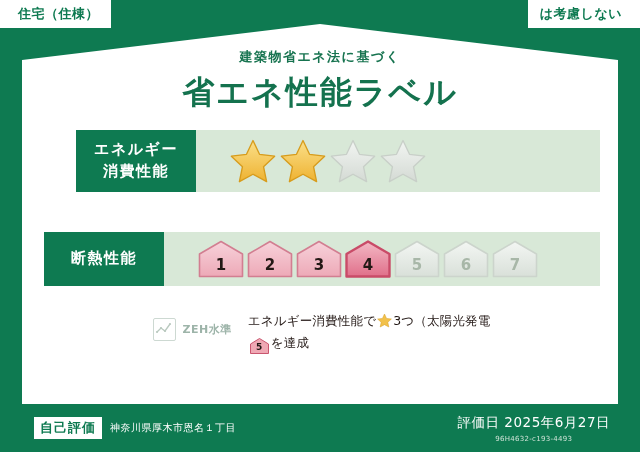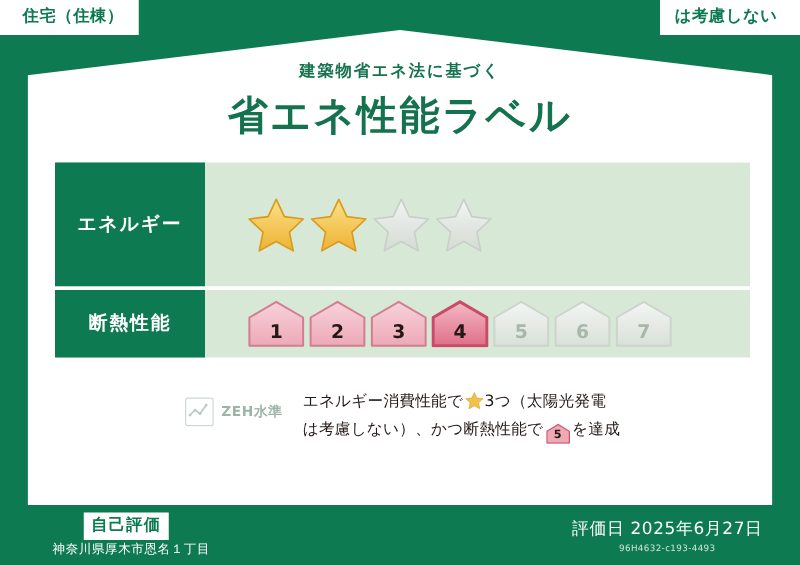--- a/index.html
+++ b/index.html
@@ -60,21 +60,21 @@
   }
 
   
   .perf-row{
     position:absolute;
     left:44px;right:40px;
     display:flex;
     align-items:stretch;
     background:#d8e8d7;
   }
-  #row-energy{top:130px;height:99px;}
+  #row-energy{top:130px;height:62px;margin-left:32px;}
   #row-insulation{top:232px;height:54px;}
 
   .row-label{
     width:120px;
     flex:0 0 120px;
     background:#0e7a51;
     color:#ffffff;
     font-weight:bold;
     font-size:15px;
     letter-spacing:1.5px;
@@ -186,21 +186,20 @@
     left:0;right:0;bottom:0;
     height:48px;
     display:flex;
     align-items:center;
     color:#ffffff;
   }
   #footer-left{
     display:flex;
     align-items:center;
     margin-left:34px;
-    flex-direction:column;
   }
   #self-eval{
     background:#ffffff;
     color:#0e7a51;
     font-weight:bold;
     font-size:13px;
     padding:3px 6px;
     letter-spacing:1px;
     line-height:1.25;
   }
@@ -239,20 +238,21 @@
   <div id="panel"></div>
 
   <div id="title-block">
     <div id="title-sub">建築物省エネ法に基づく</div>
     <div id="title-main">省エネ性能ラベル</div>
   </div>
 
   <div class="perf-row" id="row-energy">
     <div class="row-label">
       <span>エネルギー</span>
+      <span>消費性能</span>
     </div>
     <div class="row-body" id="stars-container">
         <svg viewBox="0 0 24 24" class="star">
           <defs>
             <linearGradient id="g0" x1="0" y1="0" x2="0" y2="1">
               <stop offset="0%" stop-color="#fbe08a"></stop>
               <stop offset="100%" stop-color="#eeb231"></stop>
             </linearGradient>
           </defs>
           <polygon points="12,1.3 15.4,8.5 23.3,9.5 17.5,15 19.1,22.8 12,18.9 4.9,22.8 6.5,15 0.7,9.5 8.6,8.5" fill="url(#g0)" stroke="#d79c1d" stroke-width="0.7" stroke-linejoin="round"></polygon>
@@ -389,21 +389,21 @@
           <circle cx="11" cy="12" r="1.1" fill="#b9c9bf"></circle>
           <circle cx="16" cy="5" r="1.1" fill="#b9c9bf"></circle>
         </svg>
       </div>
       <div id="zeh-text">ZEH水準</div>
     </div>
     <div id="zeh-desc">
       <span>エネルギー消費性能で</span><span class="inline-star">
         <svg viewBox="0 0 24 24" xmlns="http://www.w3.org/2000/svg">
           <polygon points="12,1.6 15.3,8.7 23,9.6 17.3,14.8 18.9,22.4 12,18.6 5.1,22.4 6.7,14.8 1,9.6 8.7,8.7" fill="#f2c14a" stroke="#d79f27" stroke-width="0.8"></polygon>
-        </svg></span><span>3つ（太陽光発電</span><br><span>は考慮しない）、かつ断熱性能で</span><span class="inline-badge">
+        </svg></span><span>3つ（太陽光発電</span><br><span class="inline-badge">
         <svg viewBox="0 0 38 32" preserveAspectRatio="none" xmlns="http://www.w3.org/2000/svg">
           <polygon points="1,31 1,12 19,1 37,12 37,31" fill="#efa8b4" stroke="#c9566f" stroke-width="2"></polygon>
         </svg><b>5</b></span><span>を達成</span>
     </div>
   </div>
 
   <div id="footer">
     <div id="footer-left">
       <div id="self-eval">自己評価</div>
       <div id="address">神奈川県厚木市恩名１丁目</div>

